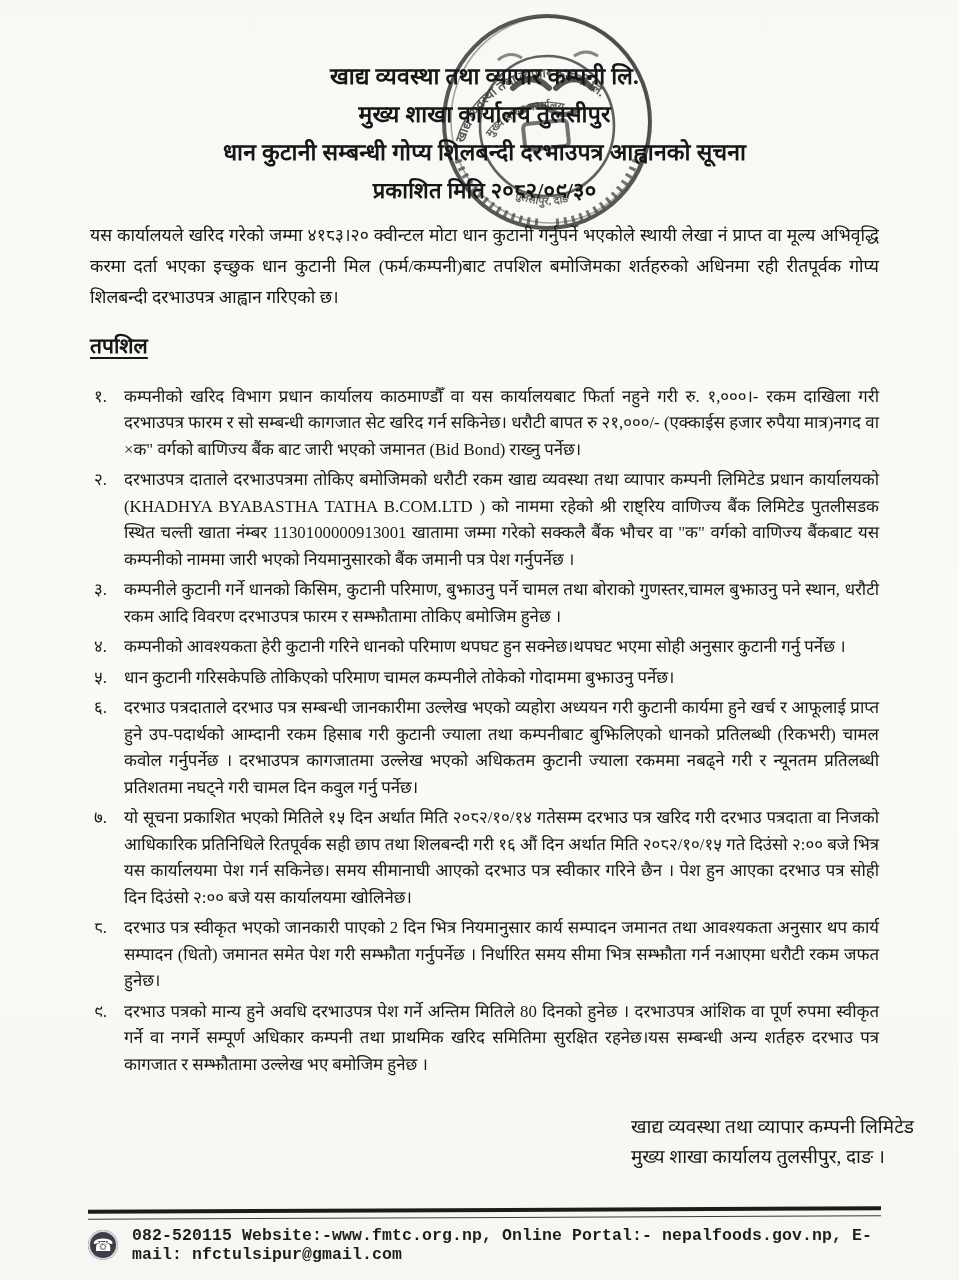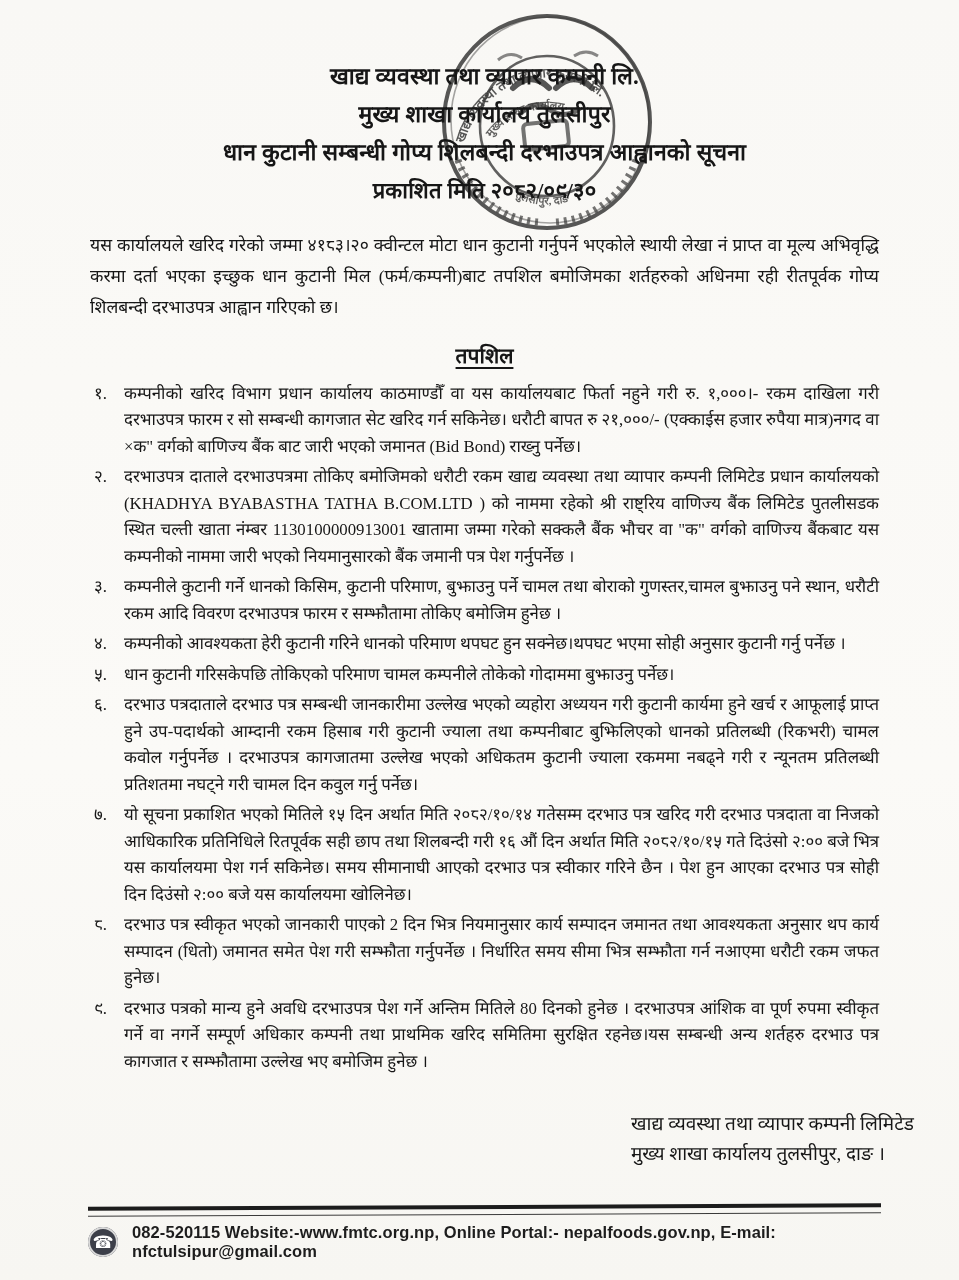--- a/index.html
+++ b/index.html
@@ -28,27 +28,27 @@
   
   .stamp{
     position:absolute;left:428px;top:10px;
     width:238px;height:228px;
     opacity:0.88;
     mix-blend-mode:multiply;
     pointer-events:none;
   }
   
   .intro{
-    margin-top:20px;
+    margin-top:10px;
     font-size:17.5px;line-height:31px;
     text-align:justify;
   }
   
   .tapashil{
-    text-align:center;margin:8px 0 12px 0;
+    margin:8px 0 25px 0;
   }
   .tapashil span{
     font-size:21px;font-weight:bold;
     text-decoration:underline;
     text-underline-offset:4px;
   }
   
   .terms{font-size:16.8px;line-height:26.5px;}
   .term-row{display:flex;margin-bottom:4px;}
   .term-num{flex:0 0 34px;padding-left:4px;box-sizing:border-box;}
@@ -74,21 +74,21 @@
   }
   .phone-badge{
     flex:0 0 auto;
     width:30px;height:30px;border-radius:50%;
     background:#3c3f49;color:#ffffff;
     display:flex;align-items:center;justify-content:center;
     font-size:17px;line-height:1;
     box-shadow:inset 0 0 0 2px #d8d8d8;
   }
   .footer-text{
-    font-family:Liberation Sans, sans-serif;
+    font-family:Liberation Mono, monospace;
     font-weight:bold;font-size:16.5px;color:#1d1d1d;
     letter-spacing:0.1px;
   }
 </style>
 </head>
 <body>
 
 <div class="page">
 
   <svg class="stamp" viewBox="0 0 238 228" xmlns="http://www.w3.org/2000/svg" aria-hidden="true">

